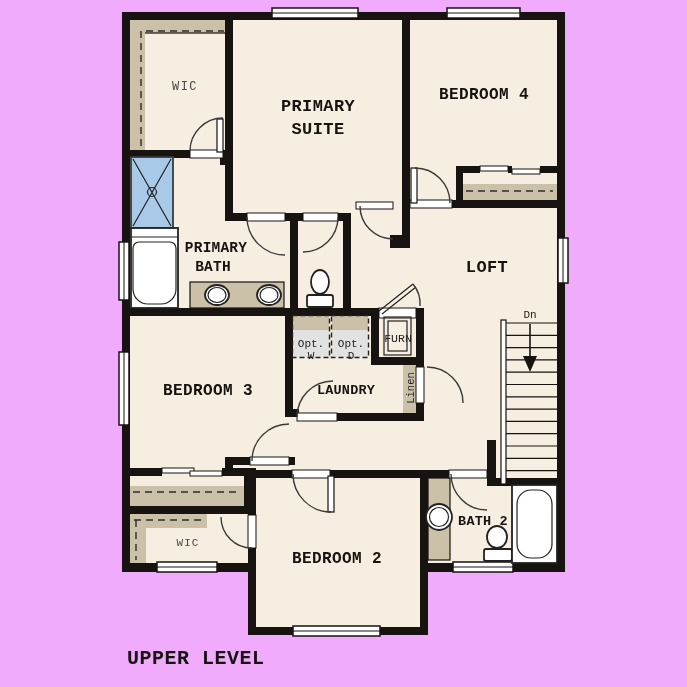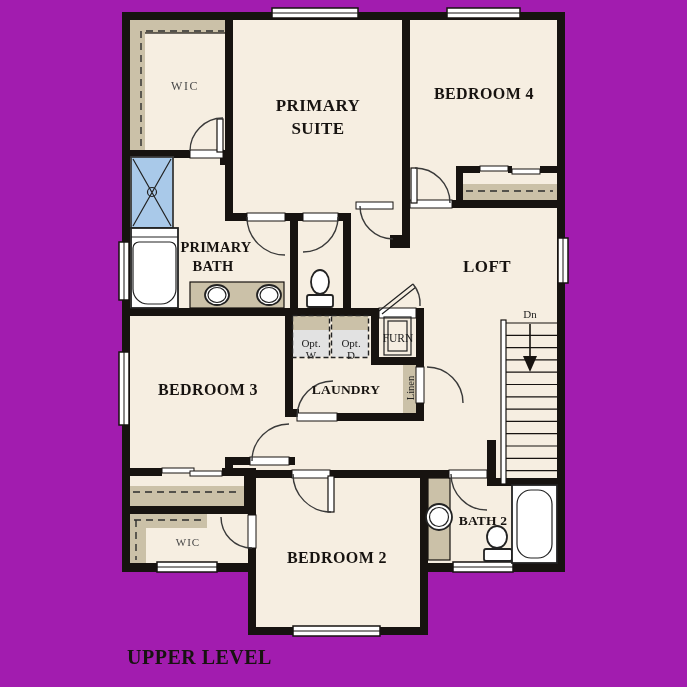--- a/index.html
+++ b/index.html
@@ -1,17 +1,17 @@
 <!DOCTYPE html>
 <html><head>
 <meta charset="utf-8">
 <style>
   html,body{margin:0;padding:0;background:#ffffff;}
-  .stage{position:relative;width:687px;height:687px;background:#a21caf;overflow:hidden;
-         font-family:Liberation Serif, serif;}
+  .stage{position:relative;width:687px;height:687px;background:#f0abfc;overflow:hidden;
+         font-family:Liberation Mono, monospace;}
   svg{position:absolute;left:0;top:0;}
   .wall rect{fill:#171310;}
   .win rect{fill:#ffffff;stroke:#171310;stroke-width:1.5;}
   .win path{stroke:#171310;stroke-width:1;fill:none;}
   .lintel{fill:#ffffff;stroke:#171310;stroke-width:1;}
   .door-arc{fill:none;stroke:#3a3a3a;stroke-width:1.4;}
   .leaf{fill:#ffffff;stroke:#171310;stroke-width:1.2;}
   .shelf{stroke:#171310;stroke-width:1.2;}
   .dash{fill:none;stroke:#2c2c2c;stroke-width:1.4;stroke-dasharray:7 5;}
   .fix-stroke{stroke:#3a3a3a;stroke-width:1.8;}

